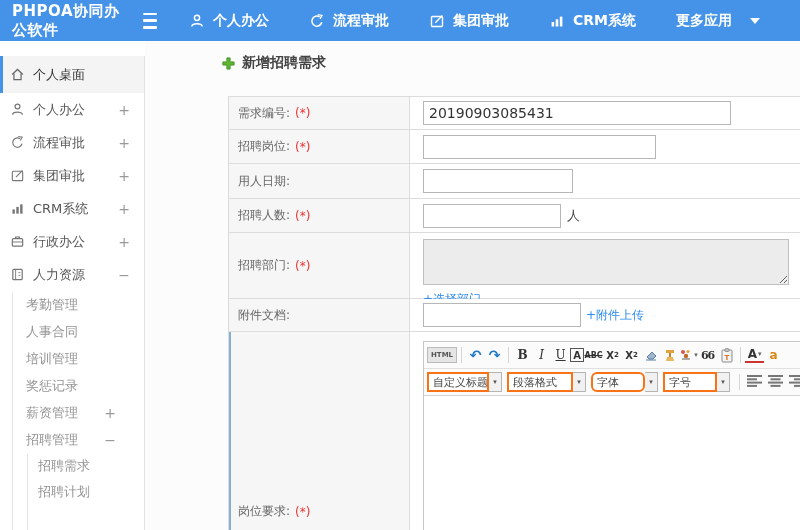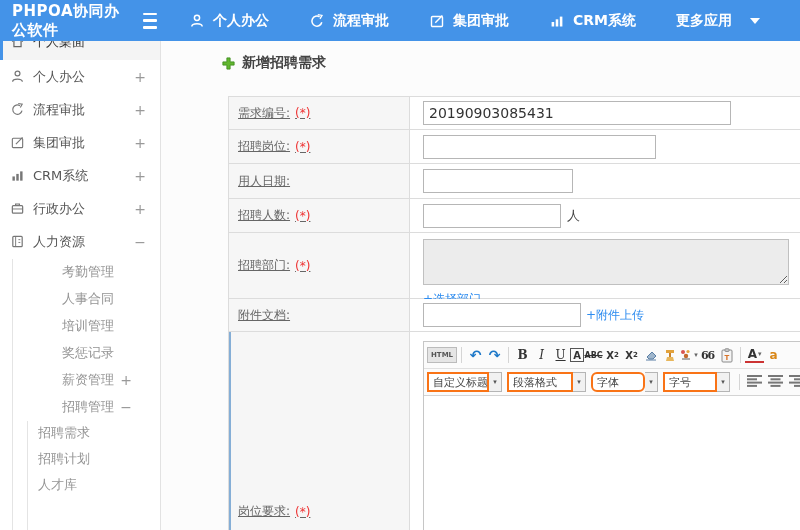--- a/index.html
+++ b/index.html
@@ -12,44 +12,44 @@
     background:#4493e8; display:flex; align-items:center; color:#fff; z-index:5; }
   .logo { margin-left:12px; width:178px; font-size:15px; font-weight:bold; letter-spacing:0.5px; }
   .hamburger { width:20px; height:16px; display:flex; flex-direction:column; justify-content:space-between; cursor:pointer; margin-left:10px; }
   .hamburger div { height:2.5px; background:#fff; border-radius:1px; }
   .topnav { display:flex; margin-left:32px; }
   .topnav .titem { display:flex; align-items:center; gap:8px; font-size:14px; font-weight:600; margin-right:40px; cursor:pointer; white-space:nowrap; }
   .ticon { width:16px; height:16px; display:inline-flex; }
   .caret { width:0; height:0; border-left:5px solid transparent; border-right:5px solid transparent; border-top:6px solid #fff; margin-left:10px; }
 
   
-  .sidebar { position:absolute; left:0; top:23px; width:161px; bottom:0; background:#fff;
+  .sidebar { position:absolute; left:0; top:56px; width:145px; bottom:0; background:#fff;
     border-right:1px solid #e2e2e2; z-index:4; }
   .sitem { height:33px; display:flex; align-items:center; padding-left:10px; position:relative;
     color:#555; font-size:13px; cursor:pointer; }
   .sitem.active { height:37px; background:#f4f4f4; border-left:3px solid #4493e8; padding-left:7px; color:#333; }
   .sicon { width:15px; height:15px; margin-right:8px; display:inline-flex; flex:none; }
   .expander { position:absolute; right:14px; color:#999; font-size:14px; font-weight:400; }
-  .subitem1 { height:27px; display:flex; align-items:center; padding-left:16px; color:#949494; font-size:13px; cursor:pointer; position:relative;justify-content:center; }
+  .subitem1 { height:27px; display:flex; align-items:center; padding-left:26px; color:#949494; font-size:13px; cursor:pointer; position:relative; }
   .subitem1 .expander { right:28px; }
   .subitem2 { height:26px; display:flex; align-items:center; padding-left:38px; color:#949494; font-size:13px; cursor:pointer; }
   .tree-line-1 { position:absolute; left:12px; top:236px; bottom:0; width:1px; background:#e4e4e4; }
   .tree-line-2 { position:absolute; left:27px; top:398px; bottom:0; width:1px; background:#e4e4e4; }
 
   
   .main { position:absolute; left:145px; top:41px; right:0; bottom:0; background:#fcfcfc; }
   .page-title { position:absolute; left:77px; top:13px; display:flex; align-items:center; gap:7px; }
   .page-title span.t { font-size:14px; font-weight:bold; color:#444; }
 
   
   .form-table { position:absolute; left:83px; top:55px; width:575px;
     border-top:1px solid #dcdcdc; border-left:1px solid #dcdcdc; background:#fff; }
   .frow { display:flex; border-bottom:1px solid #dcdcdc; }
   .fl { width:181px; flex:none; background:#f6f6f6; border-right:1px solid #dcdcdc;
-    display:flex; align-items:center; padding-left:9px; font-size:12px; color:#666;text-decoration:underline; }
+    display:flex; align-items:center; padding-left:9px; font-size:12px; color:#666; }
   .fv { flex:1; display:flex; align-items:center; padding-left:13px; background:#fff; font-size:12px; color:#444; }
   .mark { color:#ee3333; margin-left:5px; font-size:12px; }
   .r1 { height:33px; } .r2 { height:34px; } .r3 { height:35px; } .r4 { height:34px; }
   .r5 { height:66px; } .r6 { height:33px; } .r7 { height:360px; }
   .r5 .fv { display:block; padding-top:6px; }
   .r7 .fl { border-left:2px solid #85aed6; padding-left:7px; }
   .r7 .fv { align-items:flex-start; padding-top:9px; }
 
   input.ti { height:24px; border:1px solid #b6b6b6; background:#fff; font-size:14px; color:#333;
     padding:0 5px; font-family:"DejaVu Sans","Liberation Sans",sans-serif; }
@@ -238,23 +238,20 @@
   <div class="subitem1">
     <span>招聘管理</span>
     <span class="expander">−</span>
   </div>
   <div class="subitem2">
     <span>招聘需求</span>
   </div>
   <div class="subitem2">
     <span>招聘计划</span>
   </div>
-  <div class="subitem2">
-    <span>人才库</span>
-  </div>
 
   <div class="tree-line-1"></div>
   <div class="tree-line-2"></div>
 </aside>
 
 <main class="main">
 
   <div class="page-title">
     <svg width="13" height="13" viewBox="0 0 13 13">
       <path d="M4.9,0.9 h3.2 v4 h4 v3.2 h-4 v4 h-3.2 v-4 h-4 v-3.2 h4 z" fill="#62b62f" stroke="#3f8f1f" stroke-width="0.9"></path>

